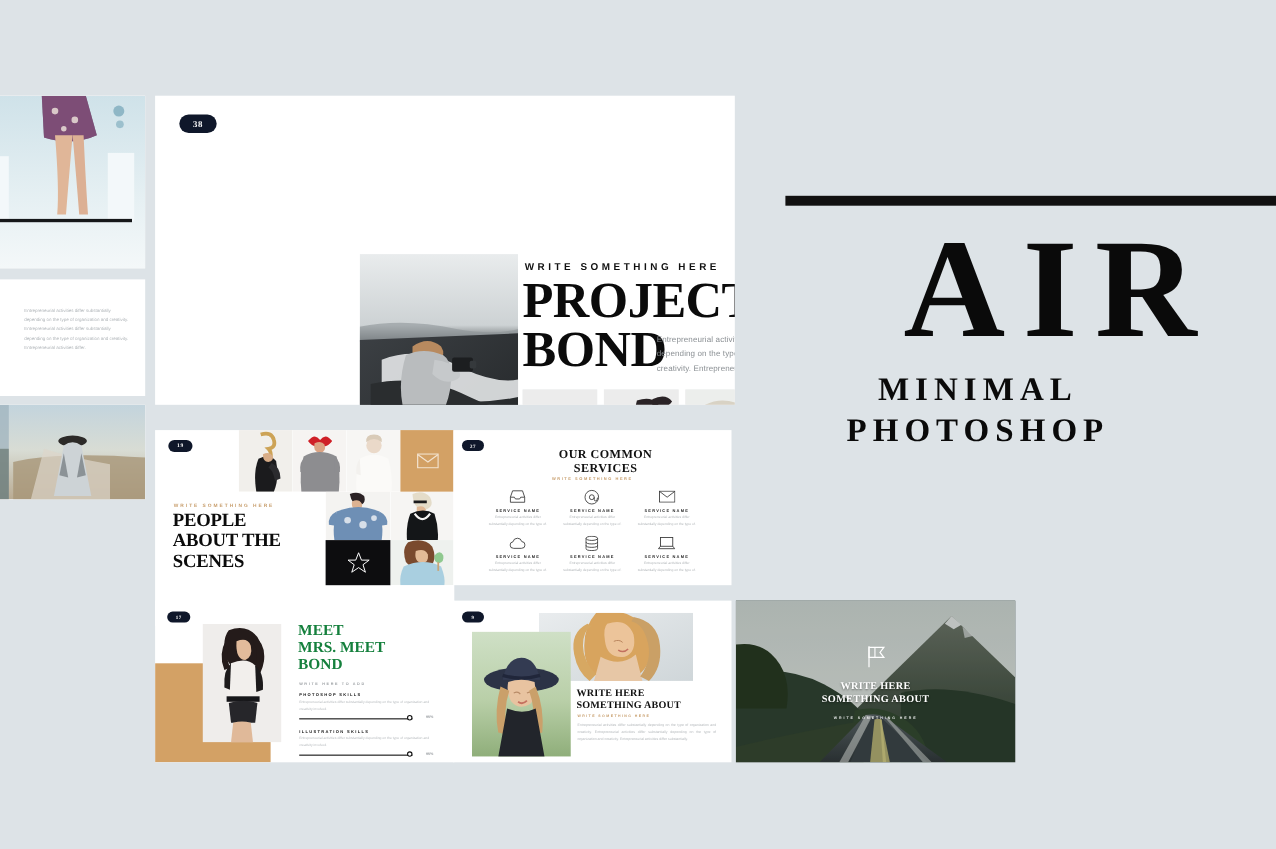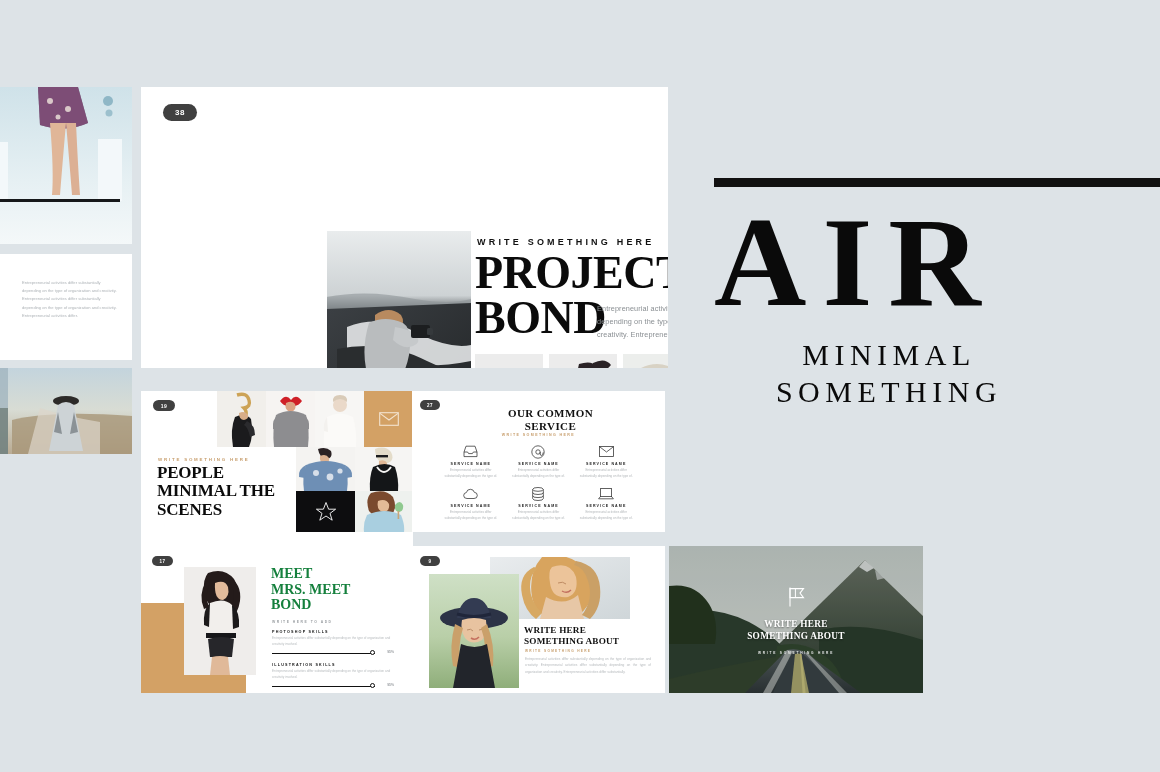--- a/index.html
+++ b/index.html
@@ -7,23 +7,23 @@
     width: 1160px; height: 772px;
     background: #dde3e7;
     font-family: "Liberation Sans", sans-serif;
     overflow: hidden;
   }
   .stage { position: relative; width: 1160px; height: 772px; background: #dde3e7; }
 
   
   .slide { position: absolute; background: #ffffff; overflow: hidden; }
   .badge {
-    position: absolute; background: #404040; color: #fff;
+    position: absolute; background: #0f172a; color: #fff;
     border-radius: 999px; display: flex; align-items: center; justify-content: center;
-    font-family: Liberation Sans, sans-serif; font-weight: 700; letter-spacing: .5px;
+    font-family: Liberation Serif, serif; font-weight: 700; letter-spacing: .5px;
   }
 
   
   #hero { left: 141px; top: 87px; width: 527px; height: 281px; }
   #hero .badge { left: 22px; top: 17px; width: 34px; height: 17px; font-size: 8px; }
   #hero .photo-main {
     position: absolute; left: 186px; top: 144px; width: 144px; height: 190px;
   }
   #hero .eyebrow {
     position: absolute; left: 336px; top: 150px;
@@ -141,27 +141,27 @@
   #edge-mid .blurb {
     position: absolute; left: 82px; top: 25px; width: 96px;
     font-size: 4.1px; line-height: 2.0; color: #aeb3b7;
   }
   #edge-bot { left: -60px; top: 368px; width: 192px; height: 86px; overflow: hidden; }
 
   
   #brand { position: absolute; left: 714px; top: 178px; width: 446px; }
   #brand .rule { width: 446px; height: 9px; background: #111; }
   #brand .logo {
-    margin-top: 23px; text-align: left; padding-right: 96px;
+    margin-top: 23px; text-align: right; padding-right: 56px;
     font-family: "Liberation Serif", serif; font-weight: 700;
     font-size: 128px; line-height: .82; letter-spacing: 16px; color: #0a0a0a;
   }
   #brand .sub {
     margin-top: 22px; text-align: center; padding-right: 96px;
-    font-family: "Liberation Serif", serif; font-weight: 400;
+    font-family: "Liberation Serif", serif; font-weight: 700;
     font-size: 30px; line-height: 1.22; letter-spacing: 5.5px; color: #0a0a0a;
   }
 
   
   .ph { width: 100%; height: 100%; display: block; }
 </style>
 </head>
 <body>
 
 <div class="stage">
@@ -369,30 +369,30 @@
           <path d="M12 24 q18 -8 34 0 q4 10 3 17 h-40 q-1 -9 3 -17 z" fill="#a9cfe0"></path>
           <path d="M40 14 q5 -6 8 0 q1 6 -4 7 q-5 -1 -4 -7 z" fill="#8fc98f"></path>
           <rect x="42.6" y="20" width="1.6" height="8" fill="#c8a679"></rect>
         </svg>
       </div>
     </div>
 
     <div class="eyebrow">WRITE SOMETHING HERE</div>
     <div class="title">
       <div>PEOPLE</div>
-      <div>MINIMAL THE</div>
+      <div>ABOUT THE</div>
       <div>SCENES</div>
     </div>
   </div>
 
   <div class="slide" id="services">
     <div class="badge">27</div>
     <div class="sv-title">
       <div>OUR COMMON</div>
-      <div>SERVICE</div>
+      <div>SERVICES</div>
     </div>
     <div class="sv-sub">WRITE SOMETHING HERE</div>
 
     <div class="sv-grid">
       <div class="sv-item">
         <div class="sv-ico">
           <svg width="15" height="13" viewBox="0 0 15 13">
               <path d="M1 7 L3 1.2 H12 L14 7 V11.6 H1 Z" fill="none" stroke="#3b3b3b" stroke-width="0.8"></path>
               <path d="M1 7 H4.6 L5.6 8.6 H9.4 L10.4 7 H14" fill="none" stroke="#3b3b3b" stroke-width="0.8"></path>
             </svg>
@@ -605,17 +605,17 @@
       </div>
       <div class="mt-sub">WRITE SOMETHING HERE</div>
     </div>
   </div>
 
   <div id="brand">
     <div class="rule"></div>
     <div class="logo">AIR</div>
     <div class="sub">
       <div>MINIMAL</div>
-      <div>SOMETHING</div>
+      <div>PHOTOSHOP</div>
     </div>
   </div>
 
 </div>
 
 </body></html>

